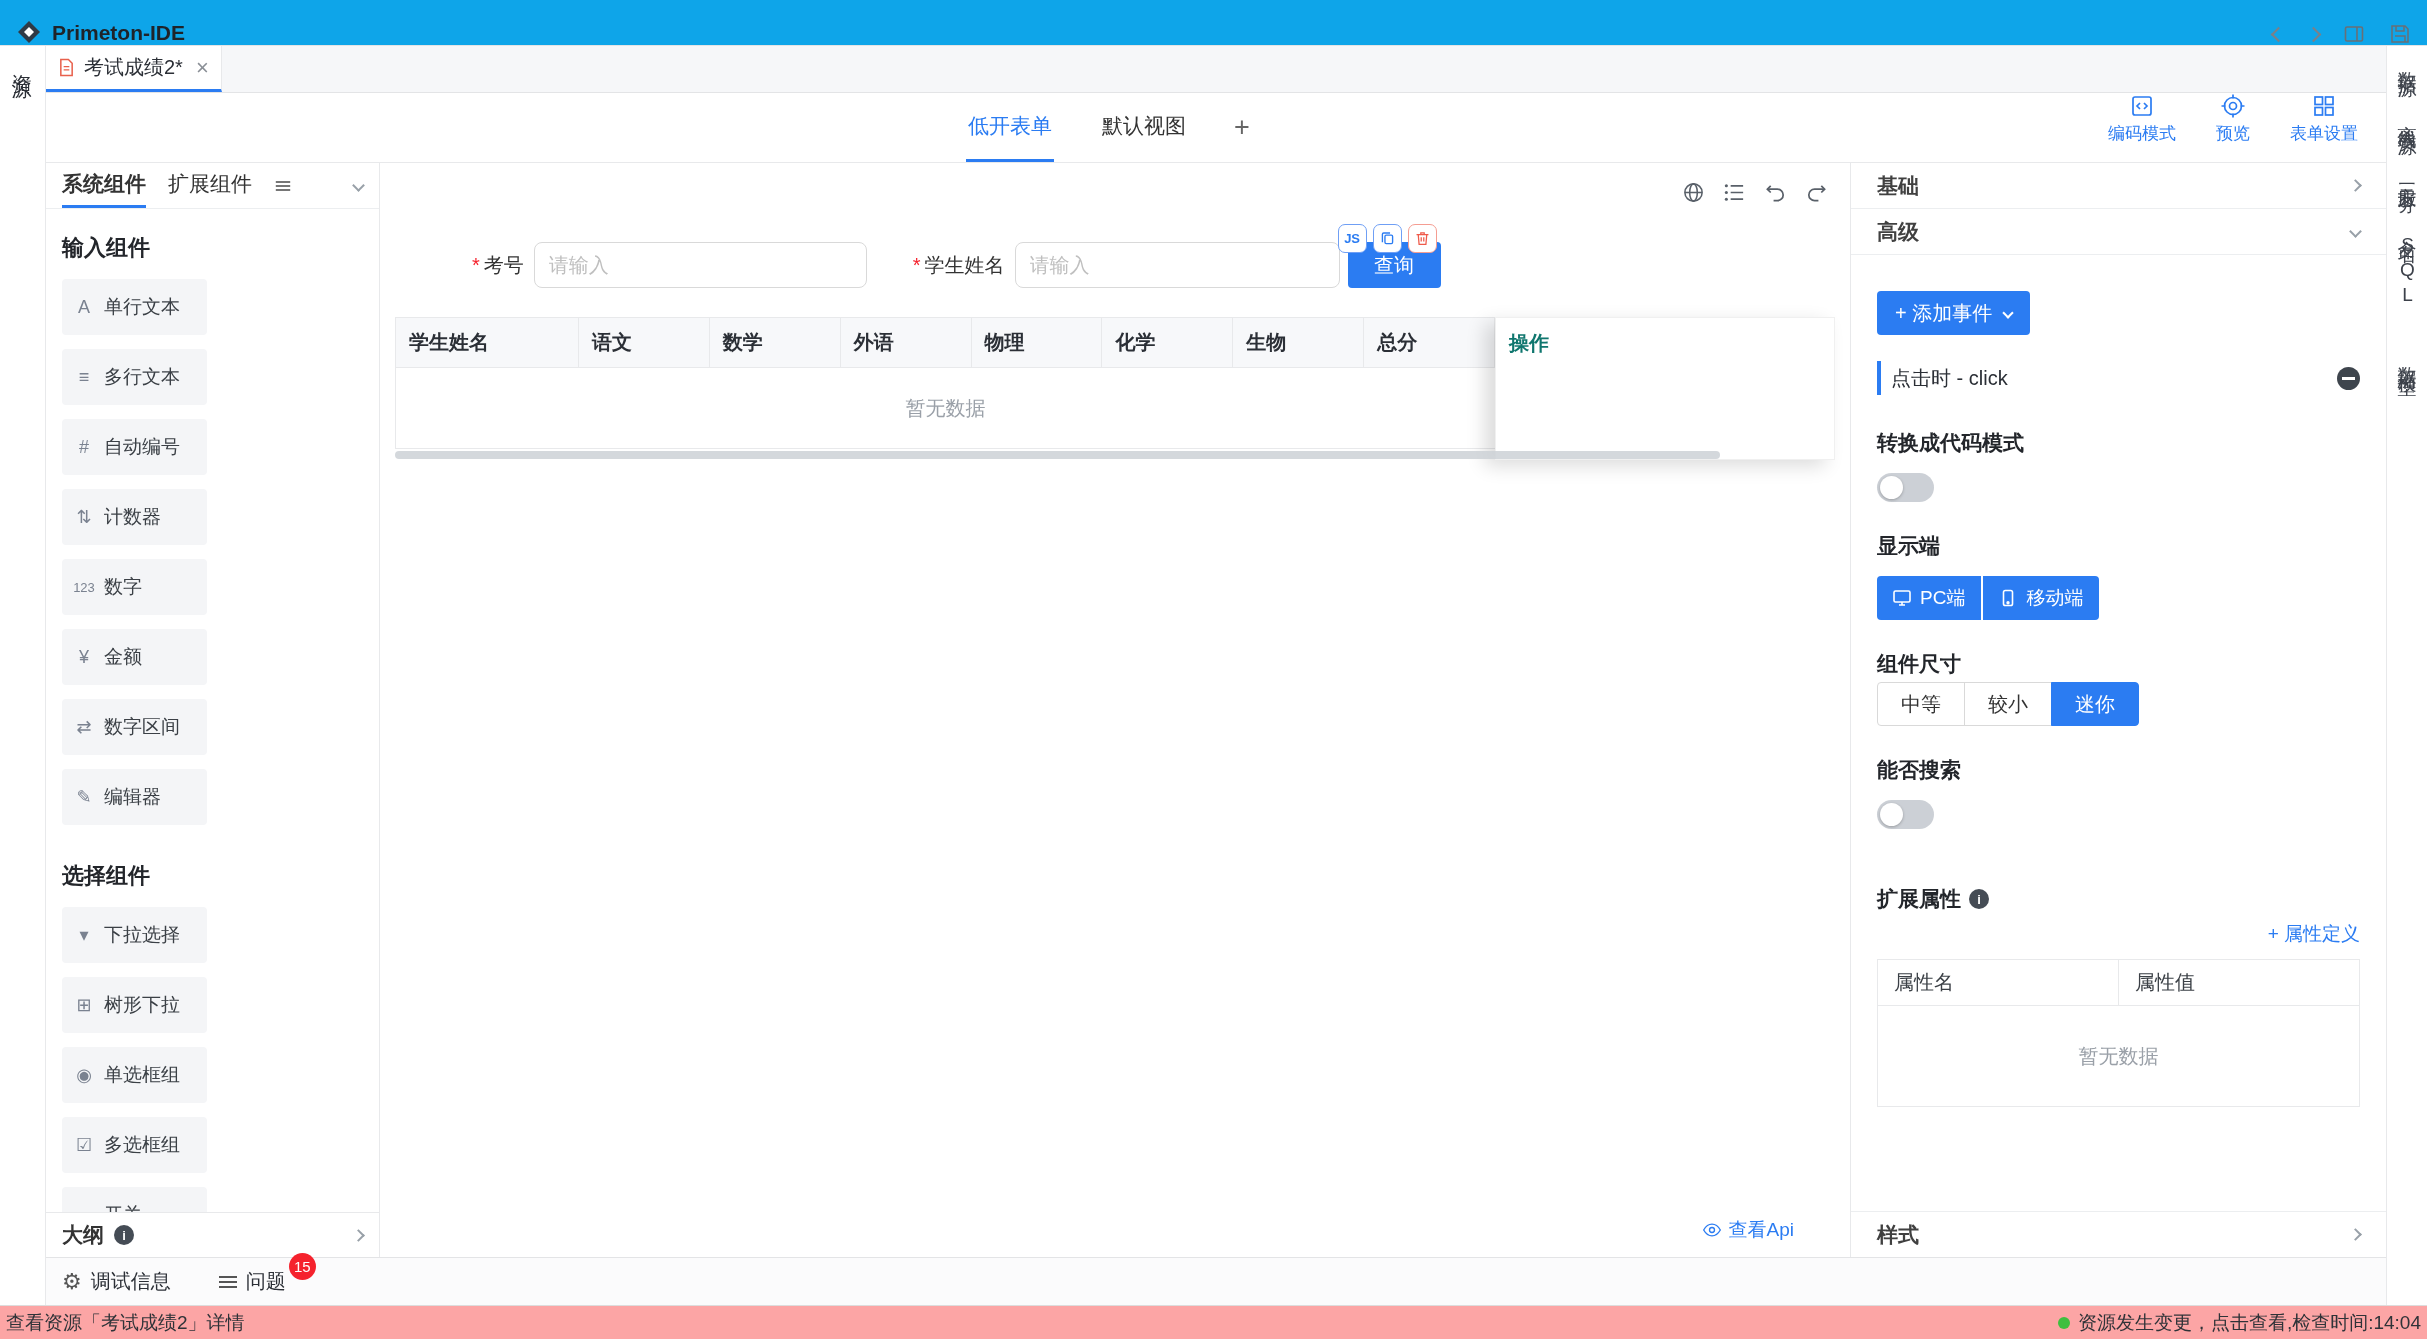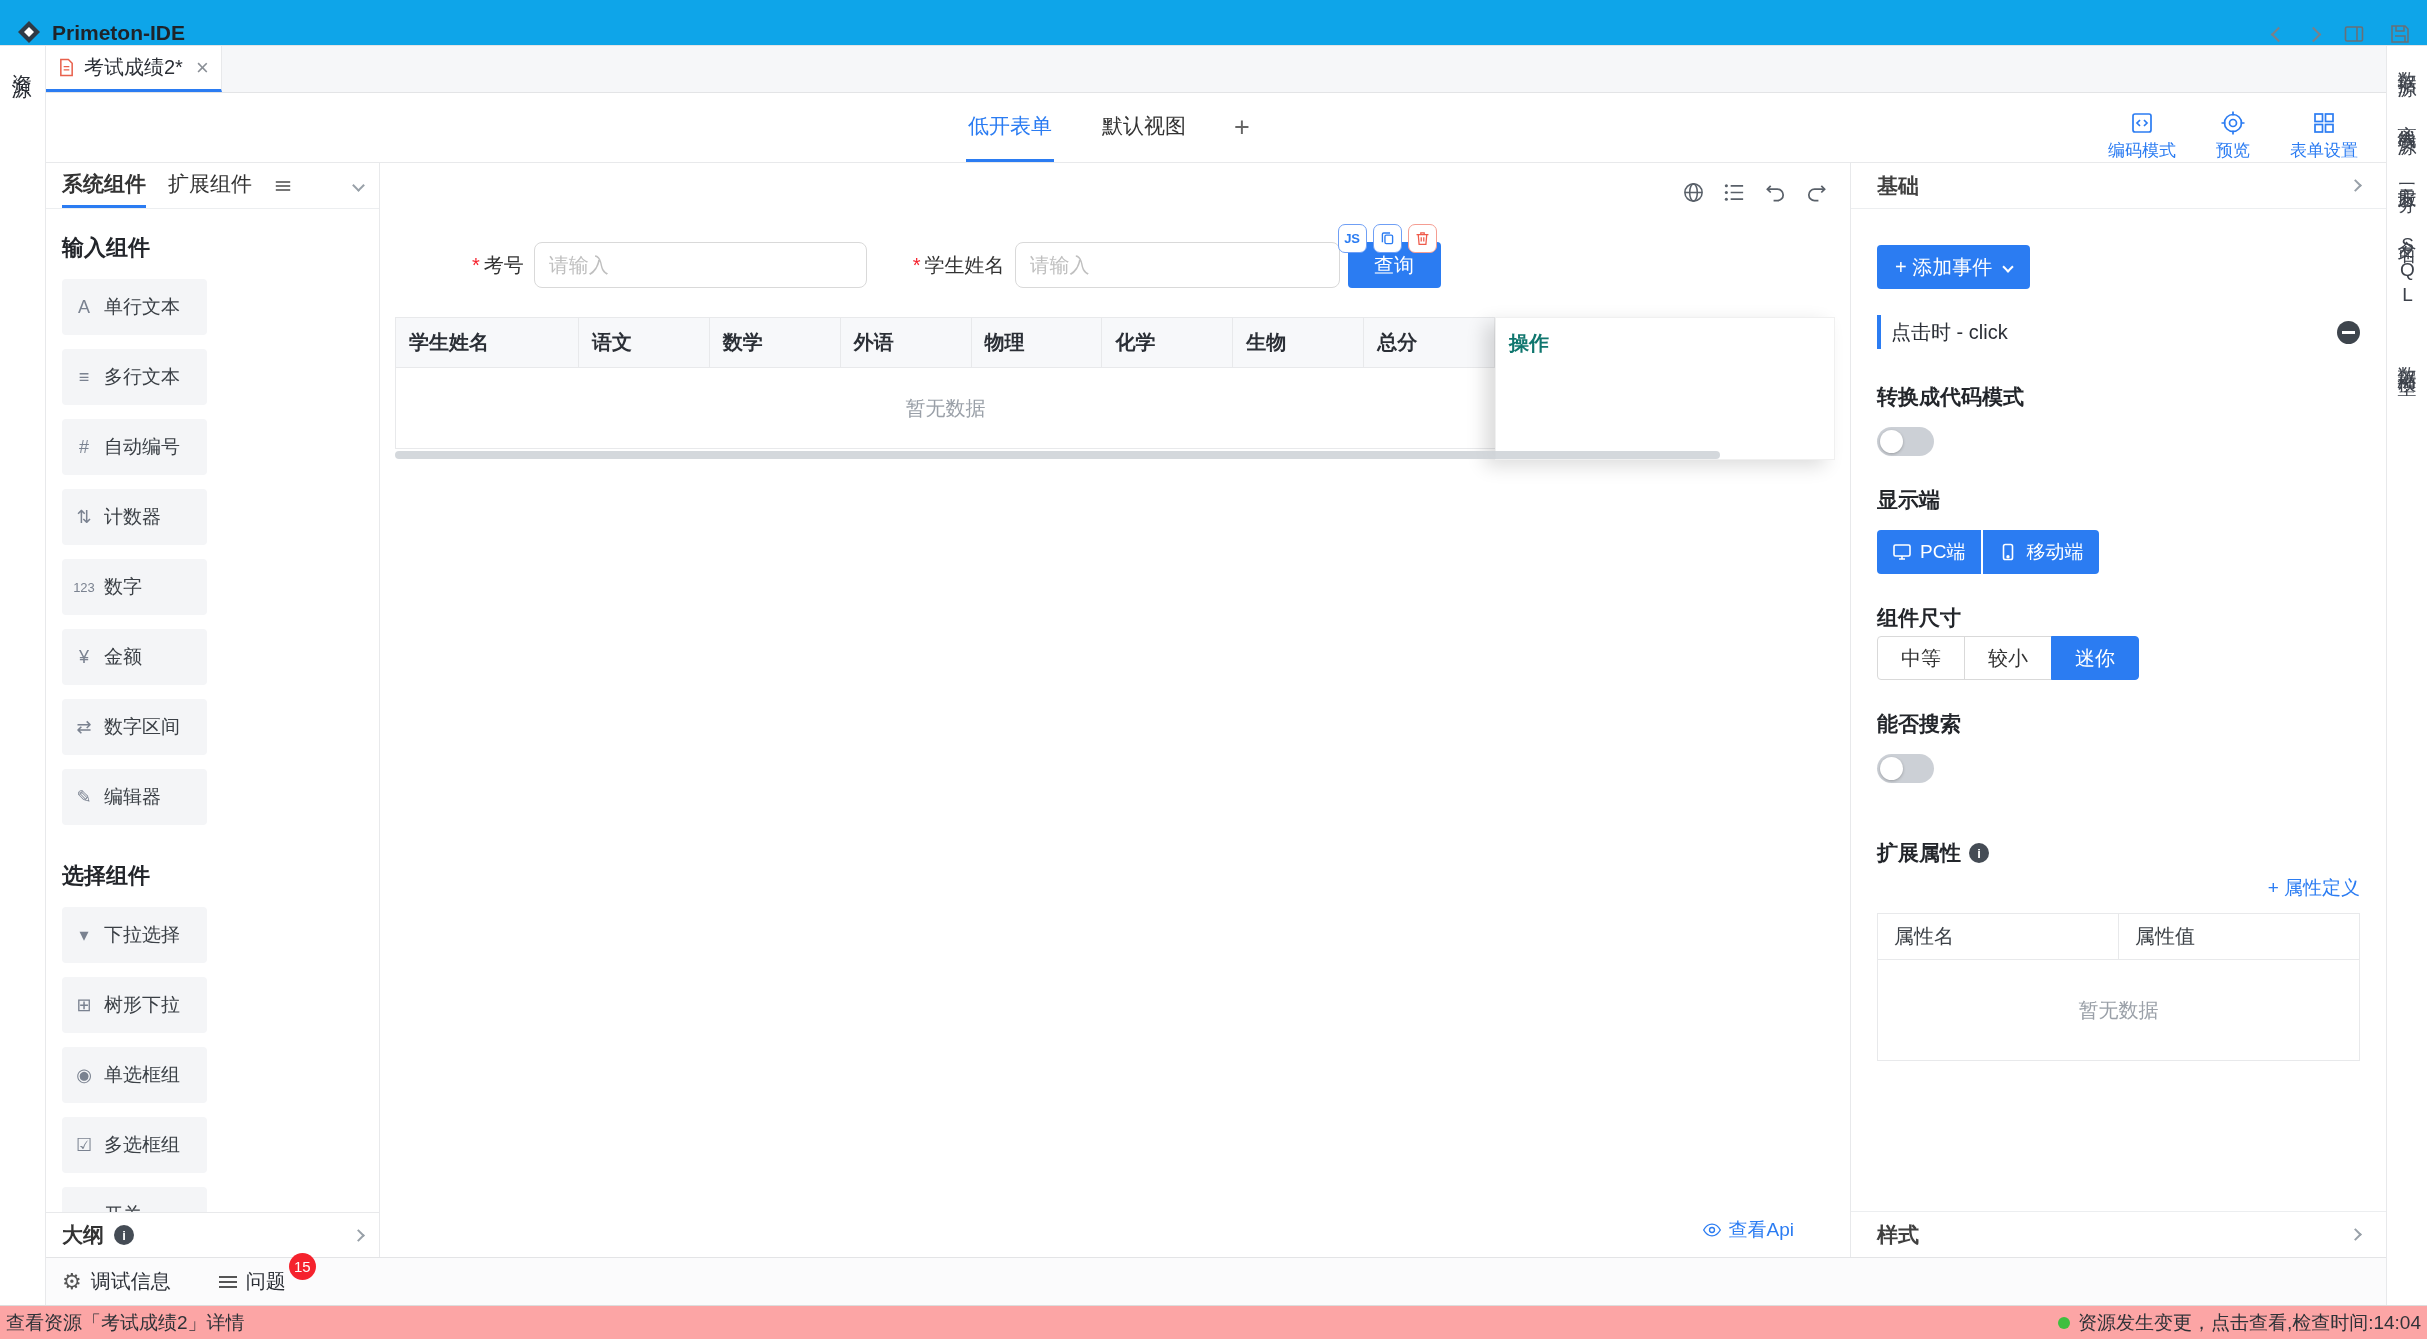--- a/index.html
+++ b/index.html
@@ -37,21 +37,21 @@
   .doc-tab{width:176px;background:#fff;border-right:1px solid #e8e9eb;border-bottom:3px solid #2b7cf2;display:flex;align-items:center;gap:9px;padding:0 12px;font-size:20px;color:#2b2f36}
   .tab-close{color:#8a8f96;font-size:22px;line-height:1;margin-left:4px;cursor:default}
   .tab-close::before{content:'×'}
 
   
   .viewbar{height:70px;border-bottom:1px solid #e8e9eb;position:relative;background:#fff}
   .view-tabs{position:absolute;left:920px;top:0;height:100%;display:flex;gap:46px;align-items:stretch}
   .view-tab{display:flex;align-items:center;font-size:21px;color:#333;border-bottom:3px solid transparent;padding:0 2px}
   .view-tab.active{color:#2b7cf2;border-color:#2b7cf2}
   .view-add{display:flex;align-items:center;font-size:27px;color:#666}
-  .view-actions{position:absolute;right:28px;top:0;height:100%;display:flex;gap:40px;align-items:flex-end}
+  .view-actions{position:absolute;right:28px;top:0;height:100%;display:flex;gap:40px;align-items:flex-start}
   .view-action{display:flex;flex-direction:column;align-items:center;gap:3px;color:#2b7cf2}
   .view-action .lbl{font-size:17px}
 
   
   .workspace{flex:1;display:flex;min-height:0}
 
   
   .comp-panel{width:334px;border-right:1px solid #e8e9eb;display:flex;flex-direction:column;background:#fff}
   .comp-head{height:46px;display:flex;align-items:center;padding:0 16px;border-bottom:1px solid #eceef0;gap:22px;flex:0 0 auto}
   .comp-tab{height:100%;display:flex;align-items:center;font-size:21px;border-bottom:3px solid transparent;color:#333}
@@ -396,20 +396,24 @@
           </span>
           <span>查看Api</span>
         </div>
       </div>
 
       <div class="props-panel">
         <div class="sec">
           <span>基础</span>
           <span class="chev right"></span>
         </div>
+        <div class="sec">
+          <span>高级</span>
+          <span class="chev down"></span>
+        </div>
         <div class="props-content">
           <button class="add-event-btn">
             <span>+ 添加事件</span>
             <span class="chev down white"></span>
           </button>
           <div class="event-row">
             <span class="t">点击时 - click</span>
             <span class="circle-minus"></span>
           </div>
           <div class="p-label">转换成代码模式</div>

